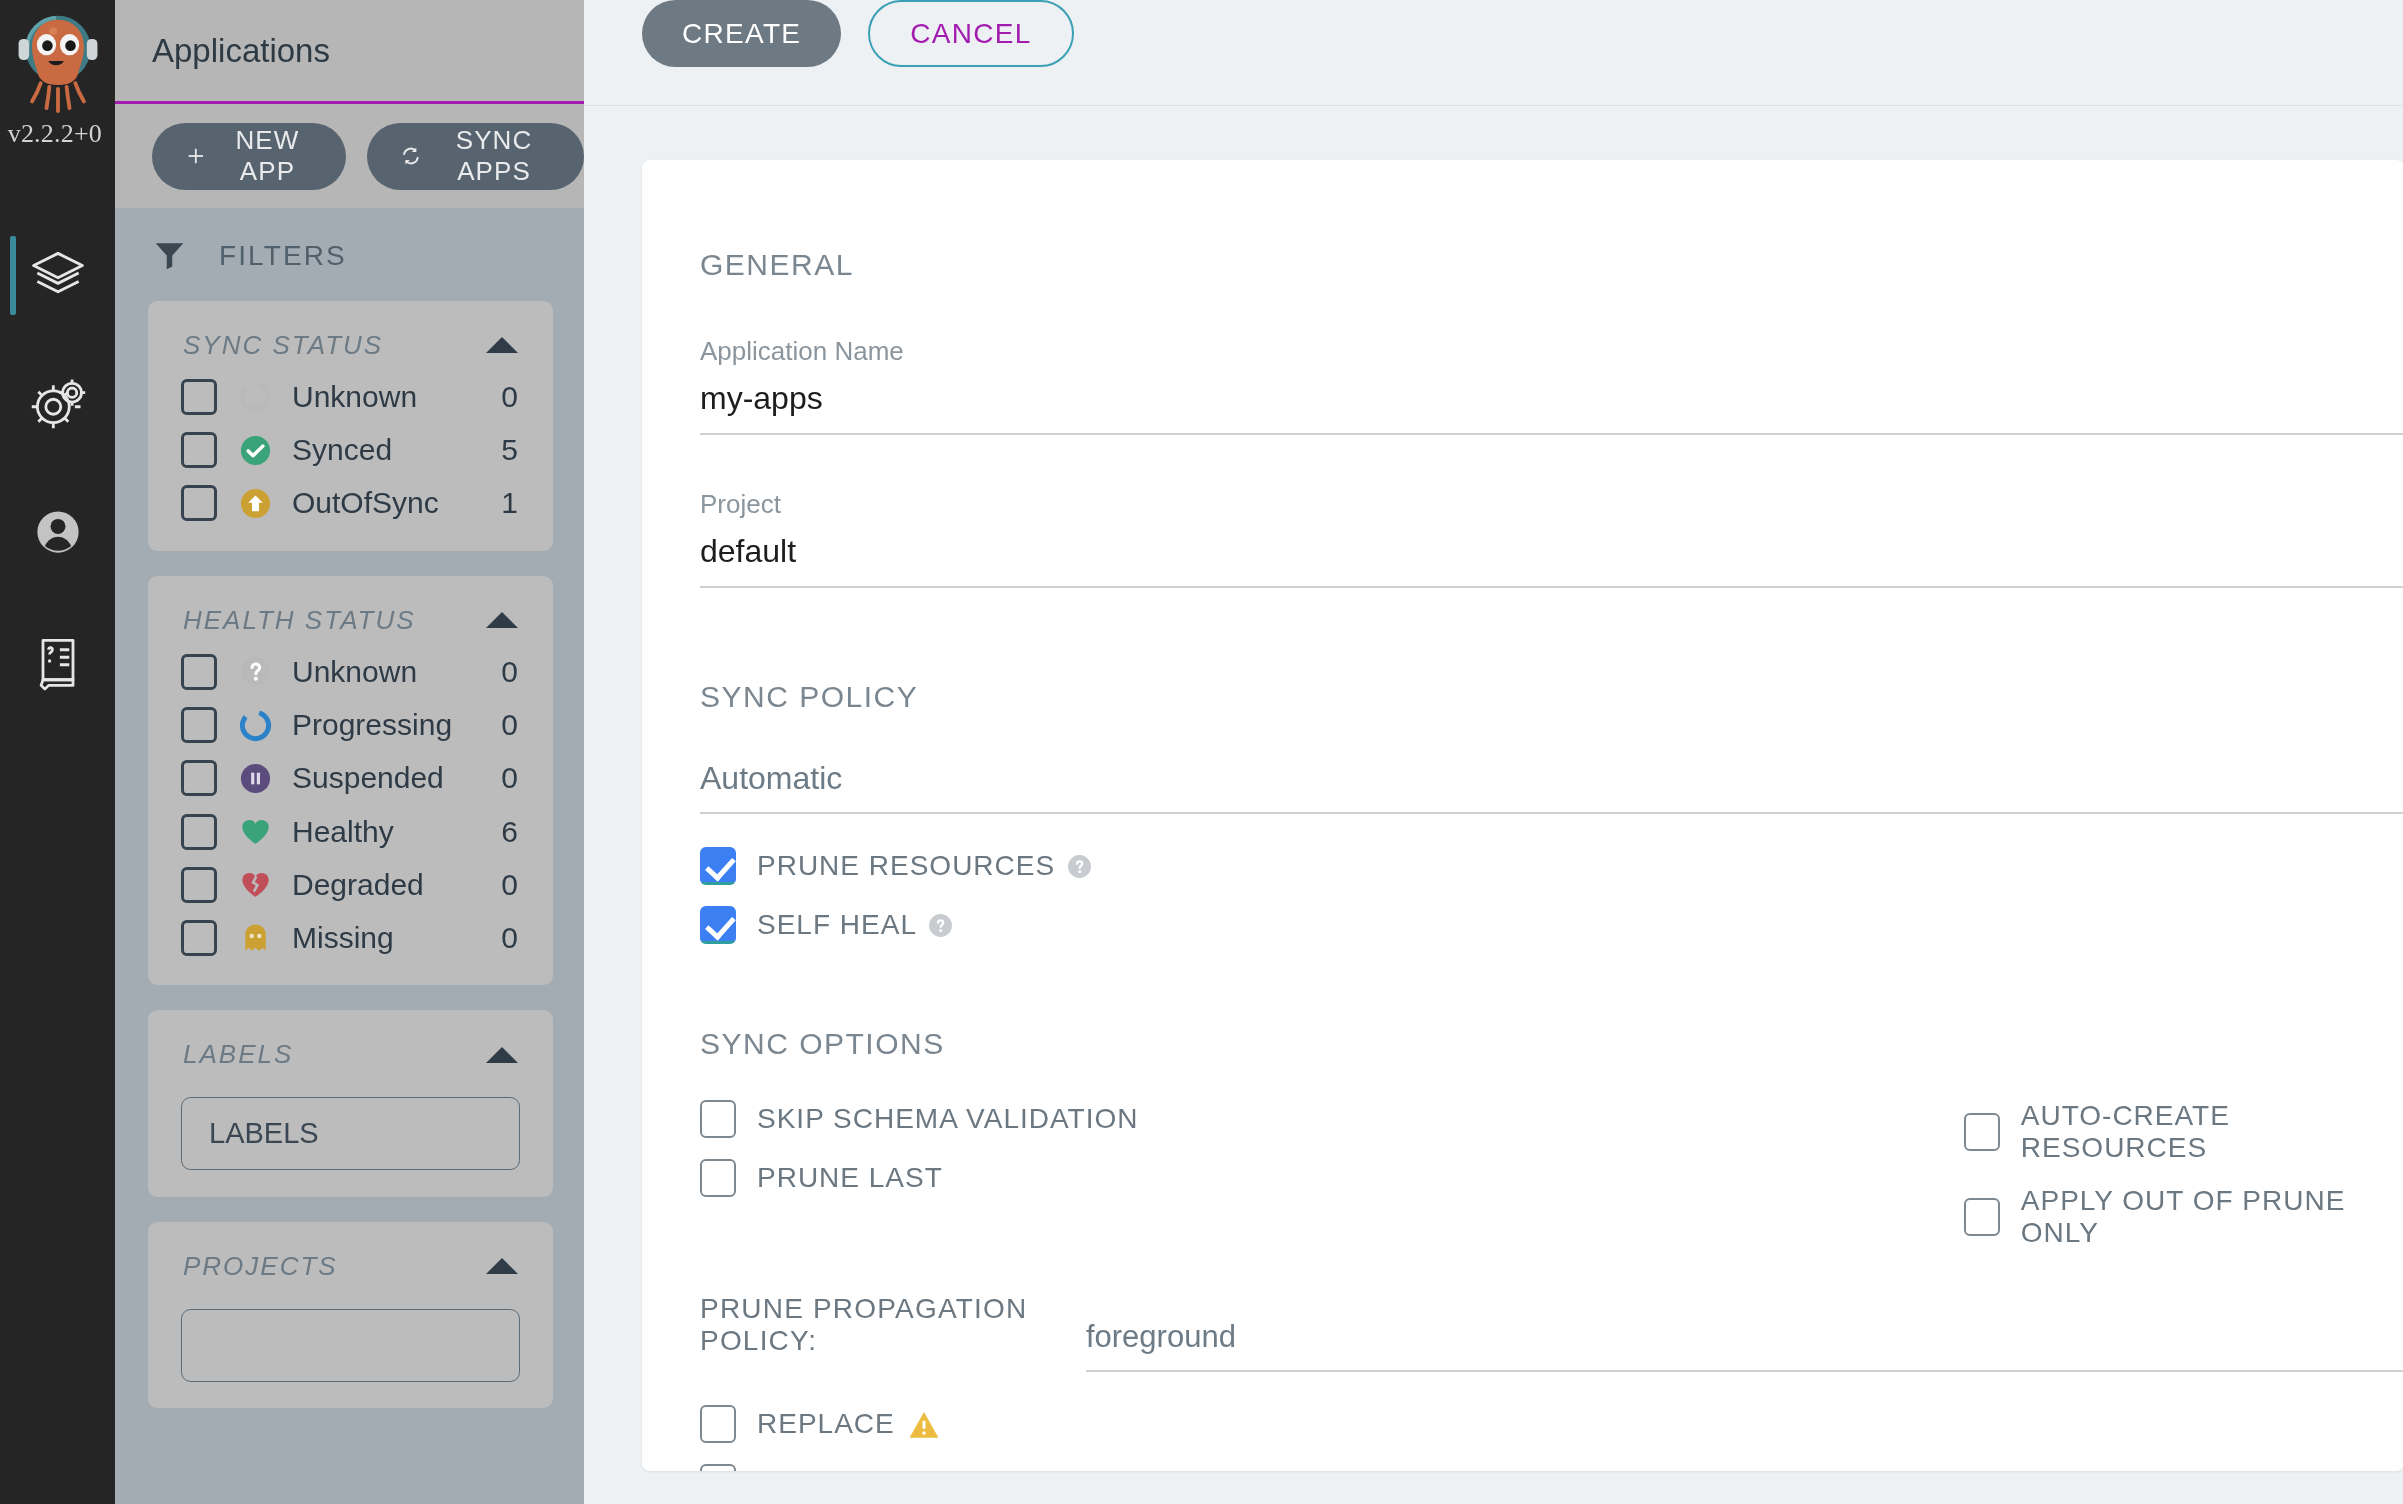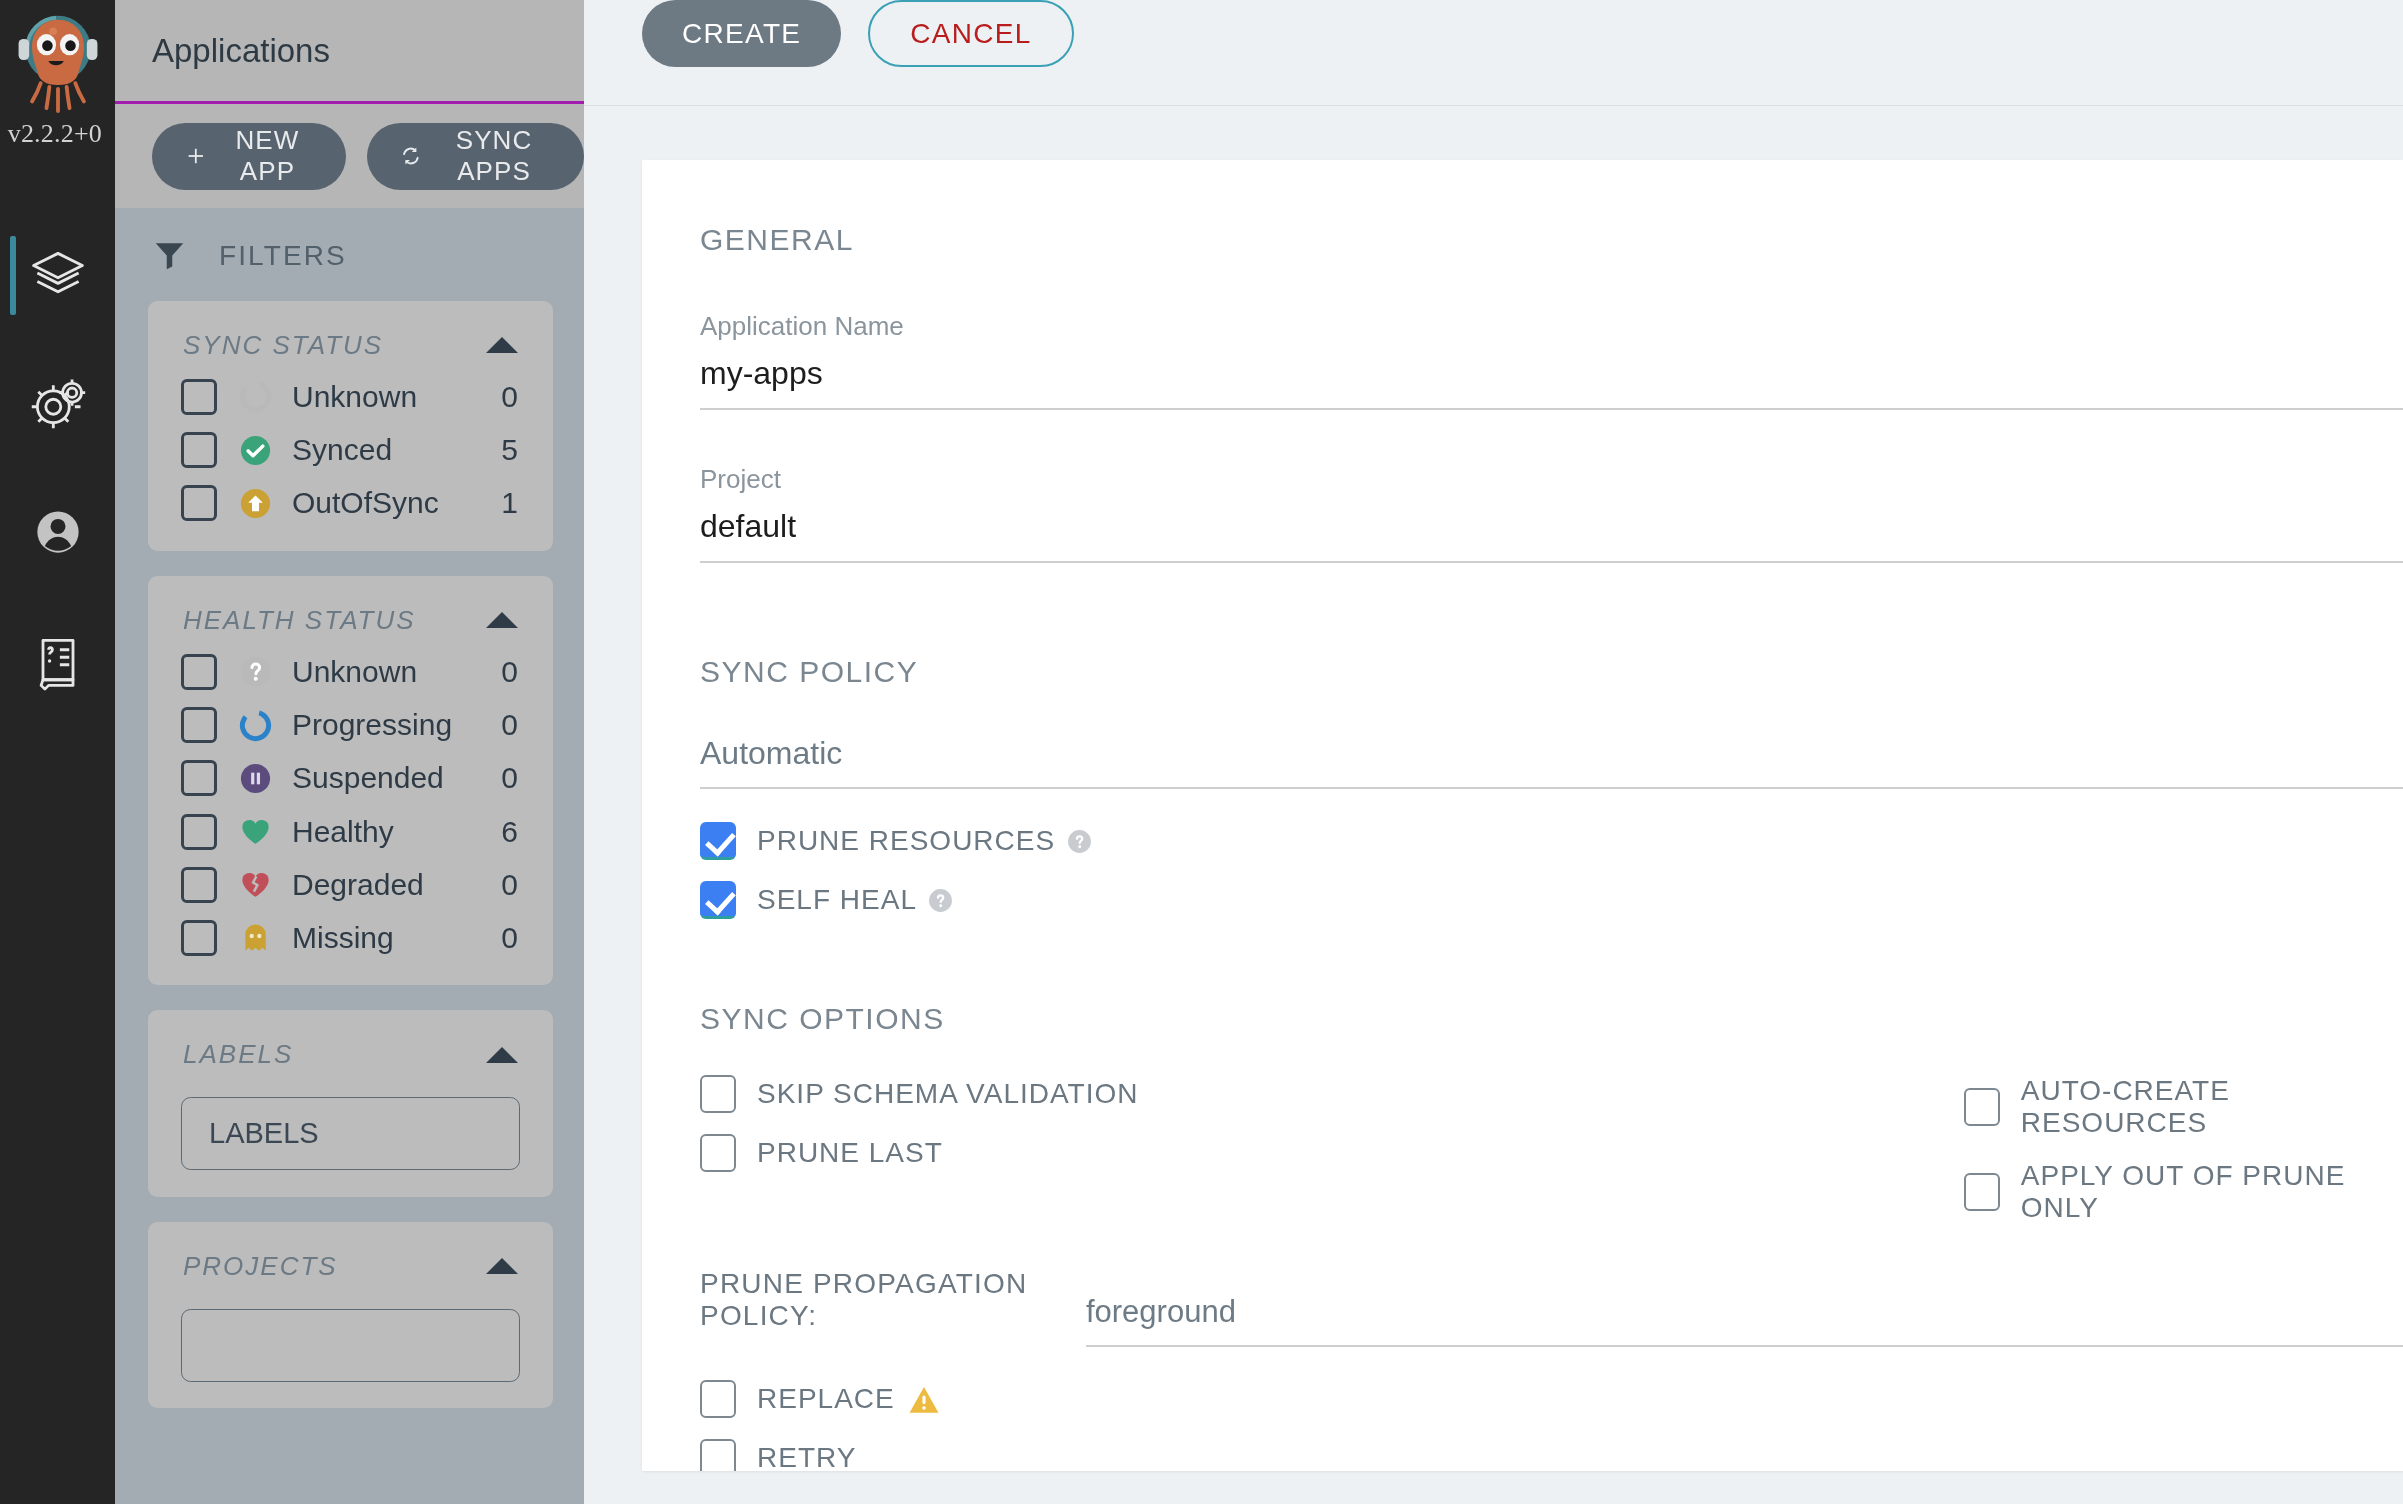--- a/index.html
+++ b/index.html
@@ -99,26 +99,26 @@
     gap: 27px; padding-left: 58px; border-bottom: 1px solid #dadfe3;
     background: #eef1f4;
   }
   .btn-create {
     height: 67px; padding: 0 40px; border-radius: 35px; border: none;
     background: #6d7983; color: #fff; font-size: 28px; letter-spacing: 1.3px;
     cursor: pointer; font-family: inherit;
   }
   .btn-cancel {
     height: 67px; padding: 0 40px; border-radius: 35px;
-    border: 2.9px solid #3aa0b5; background: transparent; color: #b91c1c;
+    border: 2.9px solid #3aa0b5; background: transparent; color: #a21caf;
     font-size: 28px; letter-spacing: 1.3px; cursor: pointer; font-family: inherit;
   }
   .card {
-    margin: 54px 0 33px 58px; background: #fff; border-radius: 1px;
-    flex: 1 1 auto; padding: 63px 0 0 58px; overflow: hidden;
+    margin: 54px 0 33px 58px; background: #fff; border-radius: 8px;
+    flex: 1 1 auto; padding: 88px 0 0 58px; overflow: hidden;
     box-shadow: 0 1px 2.9px rgba(0,0,0,.07);
   }
   .sec-title { font-size: 30px; letter-spacing: 1.5px; color: #7a8690; }
   .field { margin-top: 54px; max-width: 1710px; }
   .field-label { font-size: 26px; color: #8b959d; }
   .field-value {
     font-size: 32px; color: #1d1d1d; padding: 13.4px 0 15.4px 0;
     border-bottom: 2.9px solid #cfcfcf; max-width: 1710px;
   }
   .field-value.muted { color: #6d7b86; }

